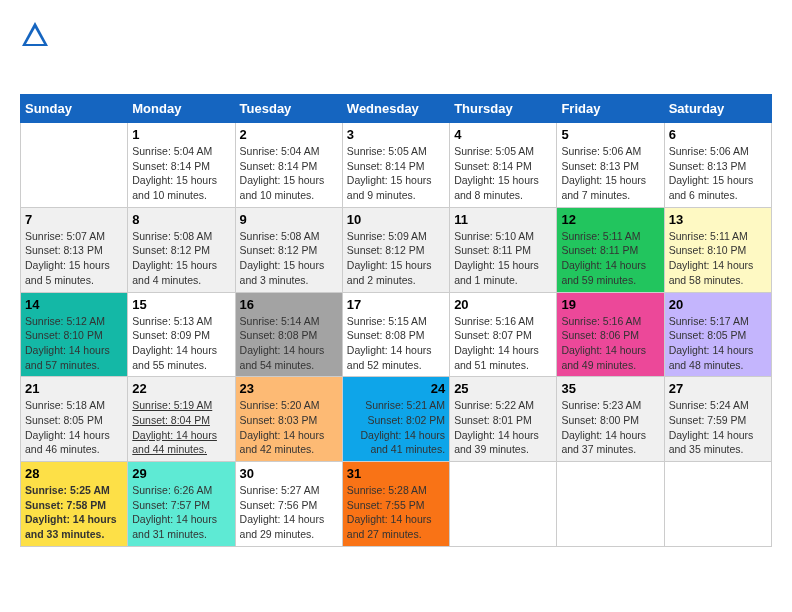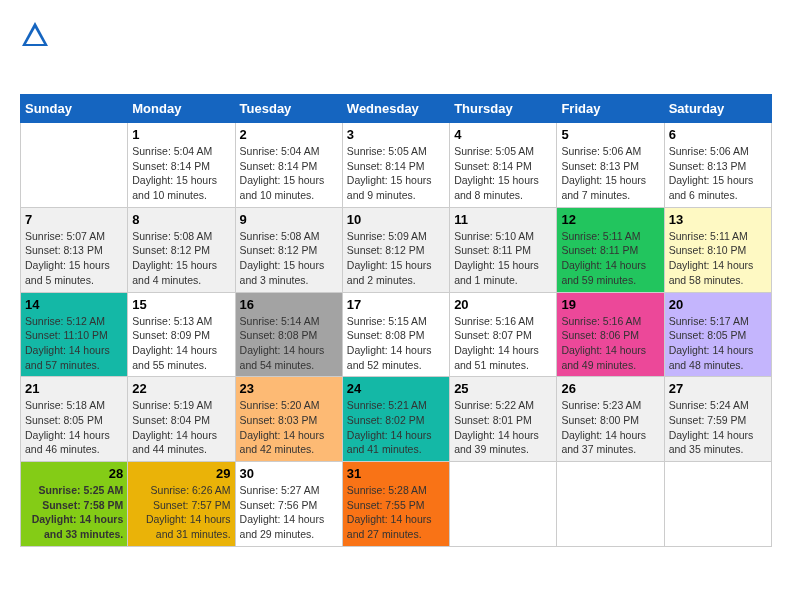--- a/index.html
+++ b/index.html
@@ -222,21 +222,21 @@
           <div class="day-info" style="white-space: pre-line;">Sunrise: 5:11 AM
 Sunset: 8:10 PM
 Daylight: 14 hours
 and 58 minutes.</div>
         </td>
       </tr>
       <tr>
         <td style="background-color: #14b8a6;">
           <span class="day-number">14</span>
           <div class="day-info" style="white-space: pre-line;">Sunrise: 5:12 AM
-Sunset: 11:10 PM
+Sunset: 8:10 PM
 Daylight: 14 hours
 and 57 minutes.</div>
         </td>
         <td style="background-color: rgb(255, 255, 255);">
           <span class="day-number">15</span>
           <div class="day-info" style="white-space: pre-line;">Sunrise: 5:13 AM
 Sunset: 8:09 PM
 Daylight: 14 hours
 and 55 minutes.</div>
         </td>
@@ -279,70 +279,70 @@
       <tr>
         <td style="background-color: rgb(240, 240, 240);">
           <span class="day-number">21</span>
           <div class="day-info" style="white-space: pre-line;">Sunrise: 5:18 AM
 Sunset: 8:05 PM
 Daylight: 14 hours
 and 46 minutes.</div>
         </td>
         <td style="background-color: rgb(240, 240, 240);">
           <span class="day-number">22</span>
-          <div class="day-info" style="white-space: pre-line;">Sunrise: 5:19 AM
+          <div class="day-info" style="white-space: pre-line; text-decoration: underline;">Sunrise: 5:19 AM
 Sunset: 8:04 PM
 Daylight: 14 hours
 and 44 minutes.</div>
         </td>
         <td style="background-color: #fdba74;">
           <span class="day-number">23</span>
           <div class="day-info" style="white-space: pre-line;">Sunrise: 5:20 AM
 Sunset: 8:03 PM
 Daylight: 14 hours
 and 42 minutes.</div>
         </td>
-        <td style="background-color: #14b8a6;">
+        <td style="background-color: #0ea5e9; text-align: right;">
           <span class="day-number">24</span>
           <div class="day-info" style="white-space: pre-line;">Sunrise: 5:21 AM
 Sunset: 8:02 PM
 Daylight: 14 hours
 and 41 minutes.</div>
         </td>
         <td style="background-color: rgb(240, 240, 240);">
           <span class="day-number">25</span>
           <div class="day-info" style="white-space: pre-line;">Sunrise: 5:22 AM
 Sunset: 8:01 PM
 Daylight: 14 hours
 and 39 minutes.</div>
         </td>
         <td style="background-color: rgb(240, 240, 240);">
-          <span class="day-number">26</span>
+          <span class="day-number">35</span>
           <div class="day-info" style="white-space: pre-line;">Sunrise: 5:23 AM
 Sunset: 8:00 PM
 Daylight: 14 hours
 and 37 minutes.</div>
         </td>
         <td style="background-color: rgb(240, 240, 240);">
           <span class="day-number">27</span>
           <div class="day-info" style="white-space: pre-line;">Sunrise: 5:24 AM
 Sunset: 7:59 PM
 Daylight: 14 hours
 and 35 minutes.</div>
         </td>
       </tr>
       <tr>
-        <td style="background-color: #84cc16; text-align: right;">
+        <td style="background-color: #fde047;">
           <span class="day-number">28</span>
           <div class="day-info" style="white-space: pre-line; font-weight: bold;">Sunrise: 5:25 AM
 Sunset: 7:58 PM
 Daylight: 14 hours
 and 33 minutes.</div>
         </td>
-        <td style="background-color: #eab308; text-align: right;">
+        <td style="background-color: #5eead4;">
           <span class="day-number">29</span>
           <div class="day-info" style="white-space: pre-line;">Sunrise: 6:26 AM
 Sunset: 7:57 PM
 Daylight: 14 hours
 and 31 minutes.</div>
         </td>
         <td style="background-color: rgb(255, 255, 255);">
           <span class="day-number">30</span>
           <div class="day-info" style="white-space: pre-line;">Sunrise: 5:27 AM
 Sunset: 7:56 PM

